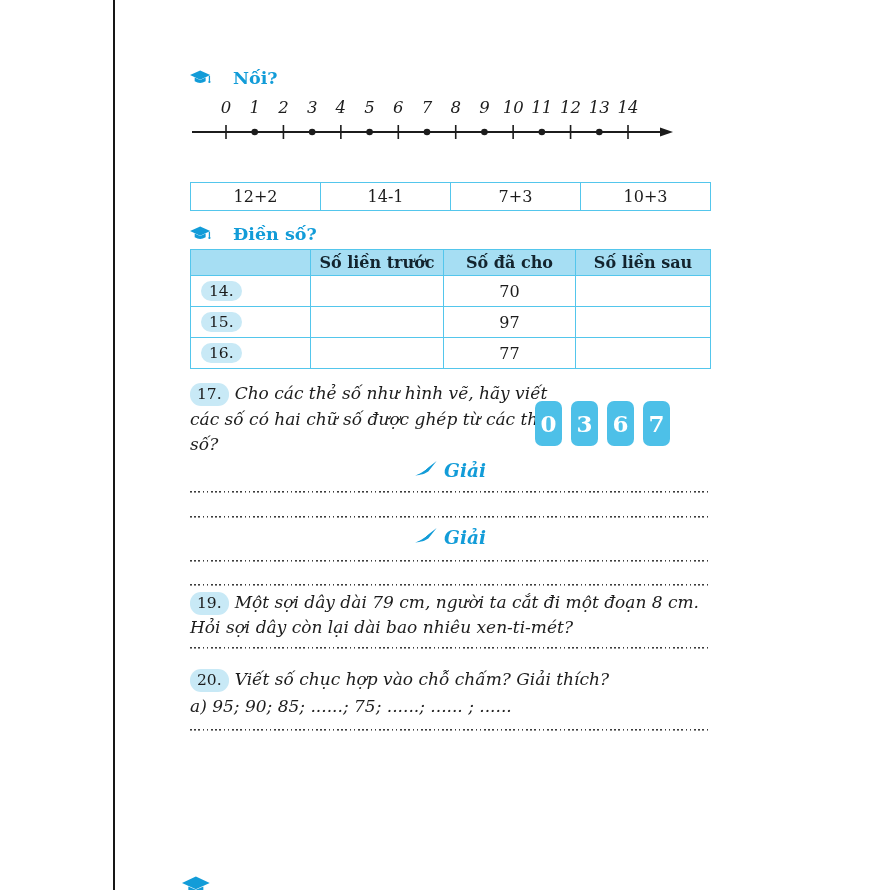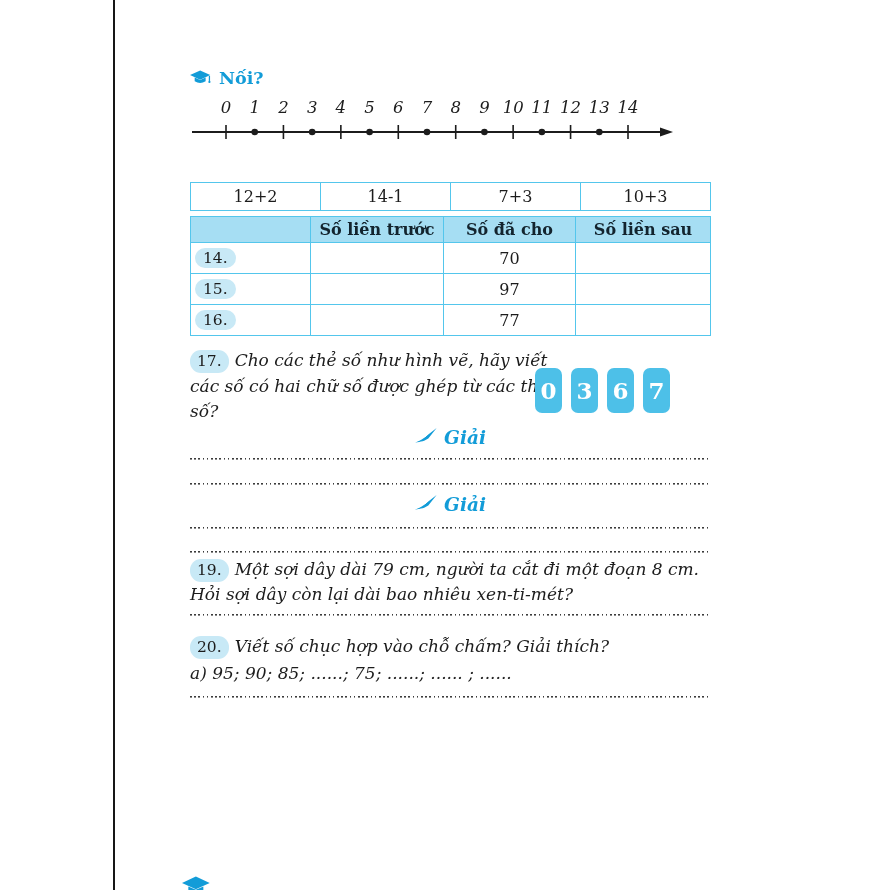--- a/index.html
+++ b/index.html
@@ -12,21 +12,21 @@
     font-family: "DejaVu Serif", serif;
     color: #1c1c1c;
   }
   .left-rule {
     position: absolute; left: 113px; top: 0;
     width: 2px; height: 890px; background: #161616;
   }
   .content { position: absolute; left: 190px; top: 0; width: 520px; }
 
   .section-head {
-    display: flex; align-items: center; gap: 7px;
+    display: flex; align-items: center; gap: 21px;
     font-weight: bold; font-size: 17.5px; color: #129CD8;
   }
   .section-head.first { margin-top: 68px; }
   .section-head.second { margin-top: 13px; }
   .cap-icon svg { display: block; }
   .teal-fill { fill: #129CD8; stroke: none; }
   .teal-stroke { stroke: #129CD8; }
 
   .number-line { margin-top: 10px; width: 490px; }
   .nl-labels { position: relative; height: 21px; font-style: italic; font-size: 16.5px; }
@@ -38,21 +38,21 @@
   .nl-svg .arrow { fill: #1c1c1c; }
 
   table { border-collapse: collapse; table-layout: fixed; width: 520px; }
   td, th { border: 1.6px solid #54C6EC; text-align: center; font-size: 16px; padding: 0; }
   .match-table { margin-top: 36px; }
   .match-table tr.expr-row td { height: 28px; }
   .match-table tr.ans-row td { height: 37px; }
   .fill-table { margin-top: 5px; }
   .fill-table th { background: #A6DEF3; height: 26px; font-weight: bold; color: #13242e; }
   .fill-table td { height: 31px; }
-  .fill-table td.rowlabel { text-align: left; padding-left: 4px; }
+  .fill-table td.rowlabel { text-align: left; padding-left: 10px; }
 
   .pill {
     display: inline-block; background: #C8E9F6; border-radius: 11px;
     padding: 1px 8px; font-size: 15.5px;
   }
   .badge {
     display: inline-block; background: #C8E9F6; border-radius: 11px;
     padding: 0 7px; margin-right: 6px; font-style: normal; font-size: 15.5px;
   }
 
@@ -153,20 +153,31 @@
     <tbody>
         <tr class="expr-row">
       <td>12+2</td>
       <td>14-1</td>
       <td>7+3</td>
       <td>10+3</td>
     </tr>
   </tbody>
     </table>
 
+  <div class="section-head second">
+    <span class="cap-icon">
+      <svg viewBox="0 0 26 19" width="22" height="16">
+        <polygon class="teal-fill" points="12,0.5 24,6 12,11.5 0,6"></polygon>
+        <path class="teal-fill" d="M5.5,9 L5.5,13.5 Q12,17.3 18.5,13.5 L18.5,9 L12,11.9 Z"></path>
+        <line class="teal-stroke" x1="23" y1="7" x2="23" y2="13" stroke-width="1.5"></line>
+        <circle class="teal-fill" cx="23" cy="14.2" r="1.3"></circle>
+      </svg>
+    </span>
+    <span>Điền số?</span>
+  </div>
 
   <table class="fill-table">
     <colgroup>
         <col style="width:120px">
         <col style="width:133px">
         <col style="width:132px">
         <col style="width:135px">
       </colgroup>
     <tbody>
         <tr>

